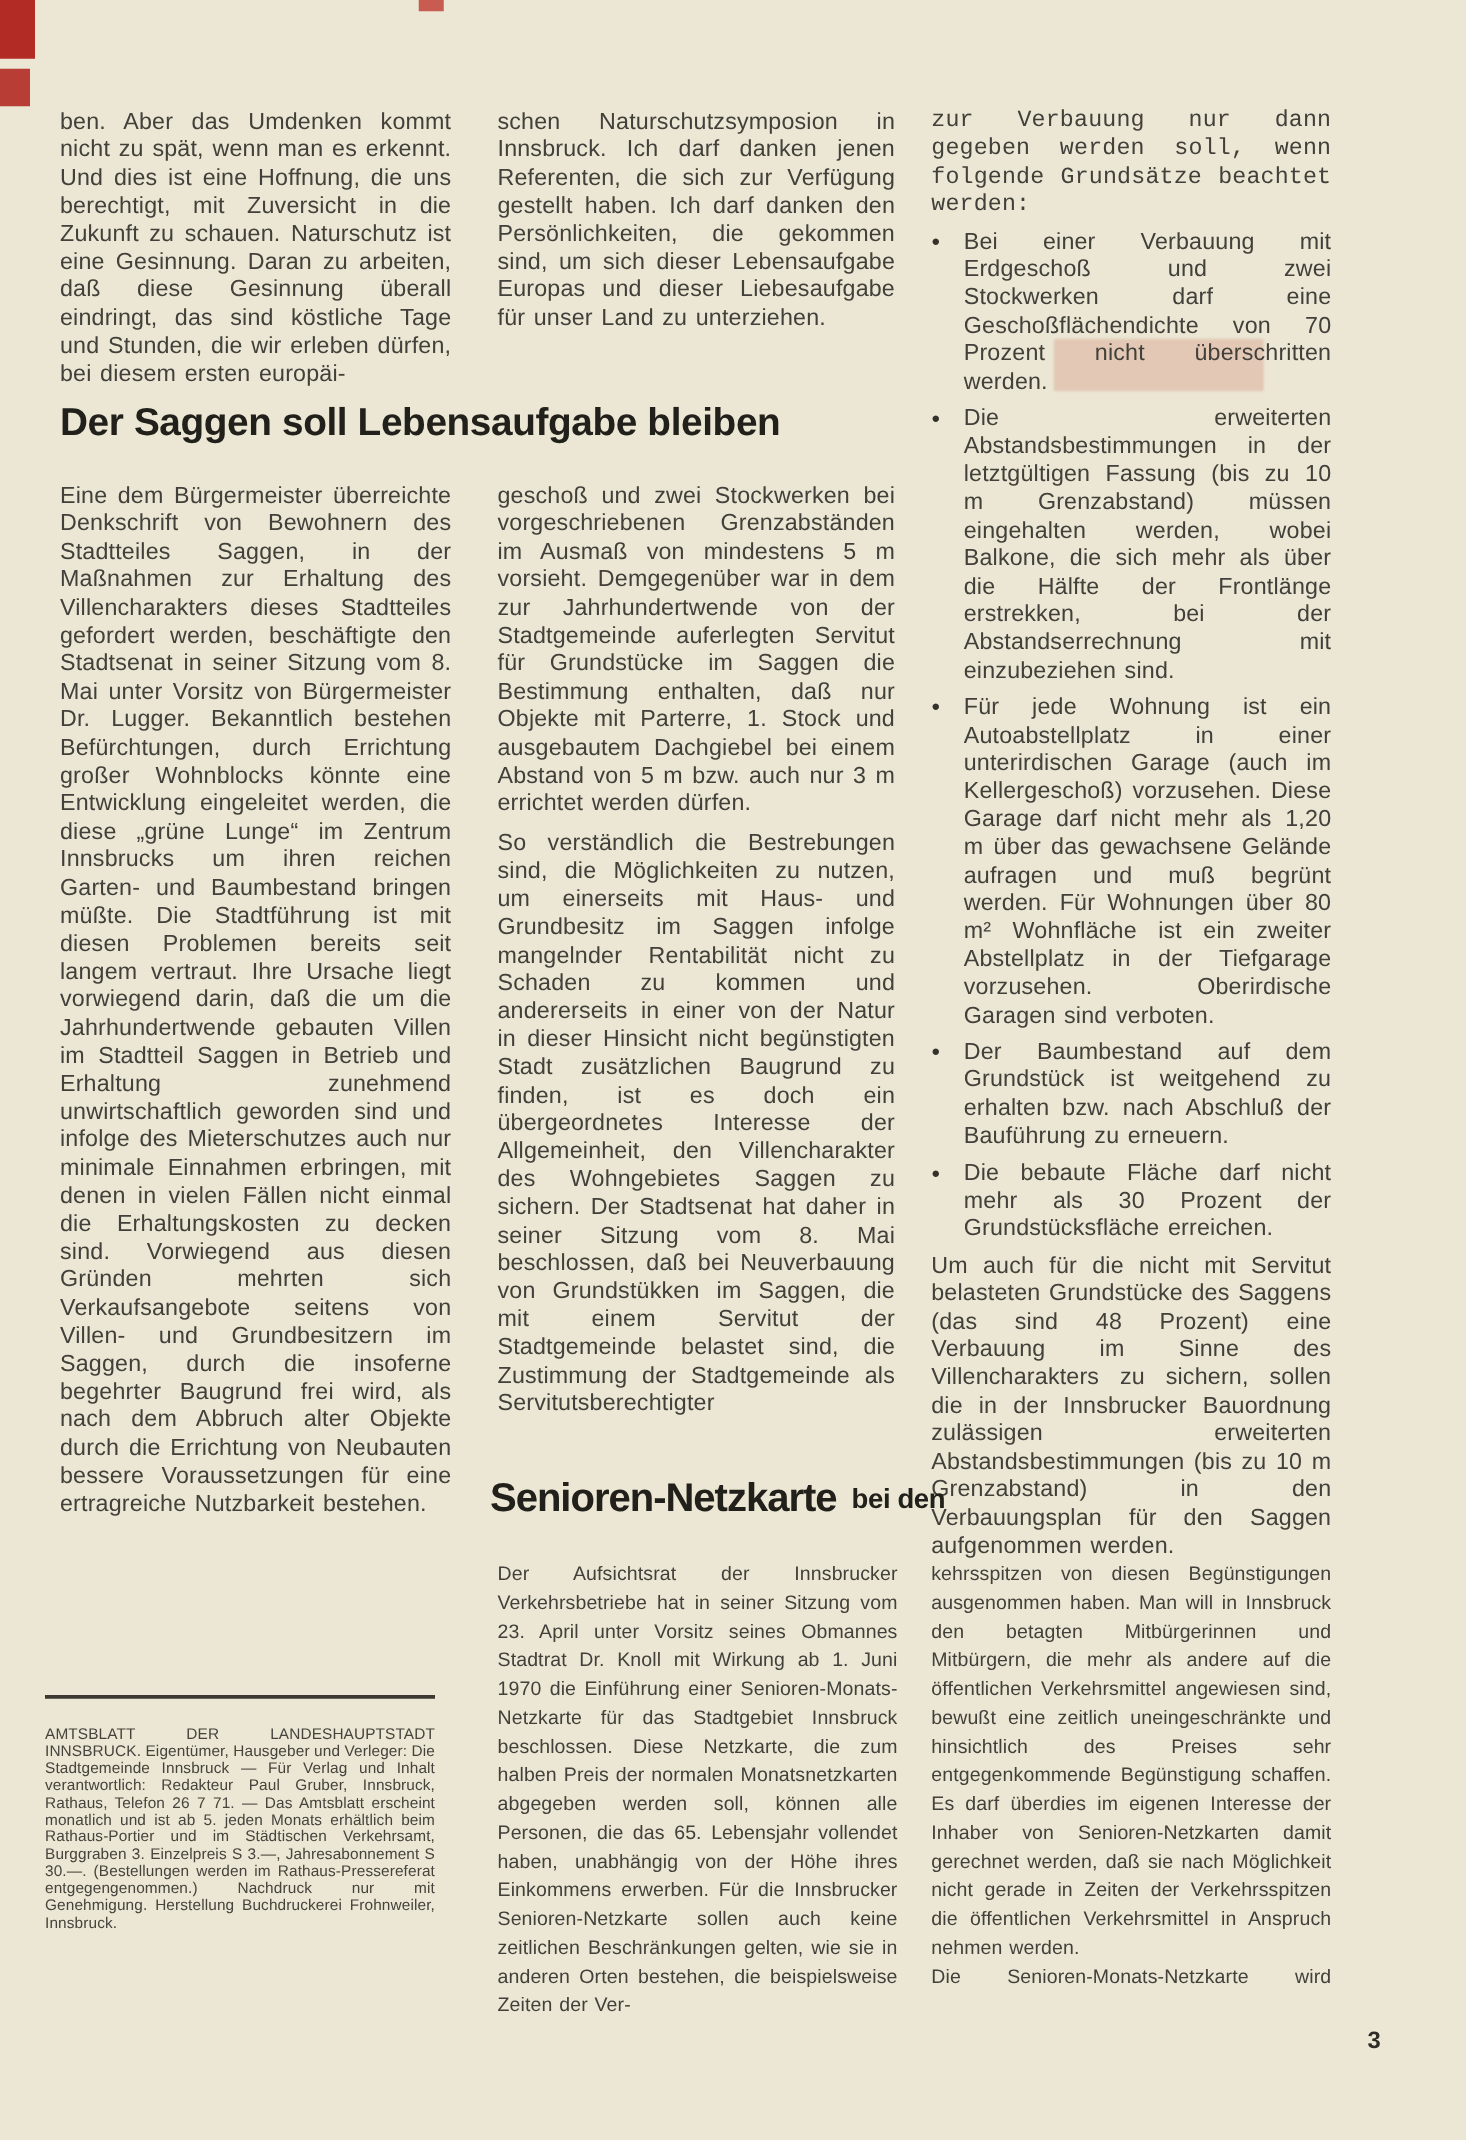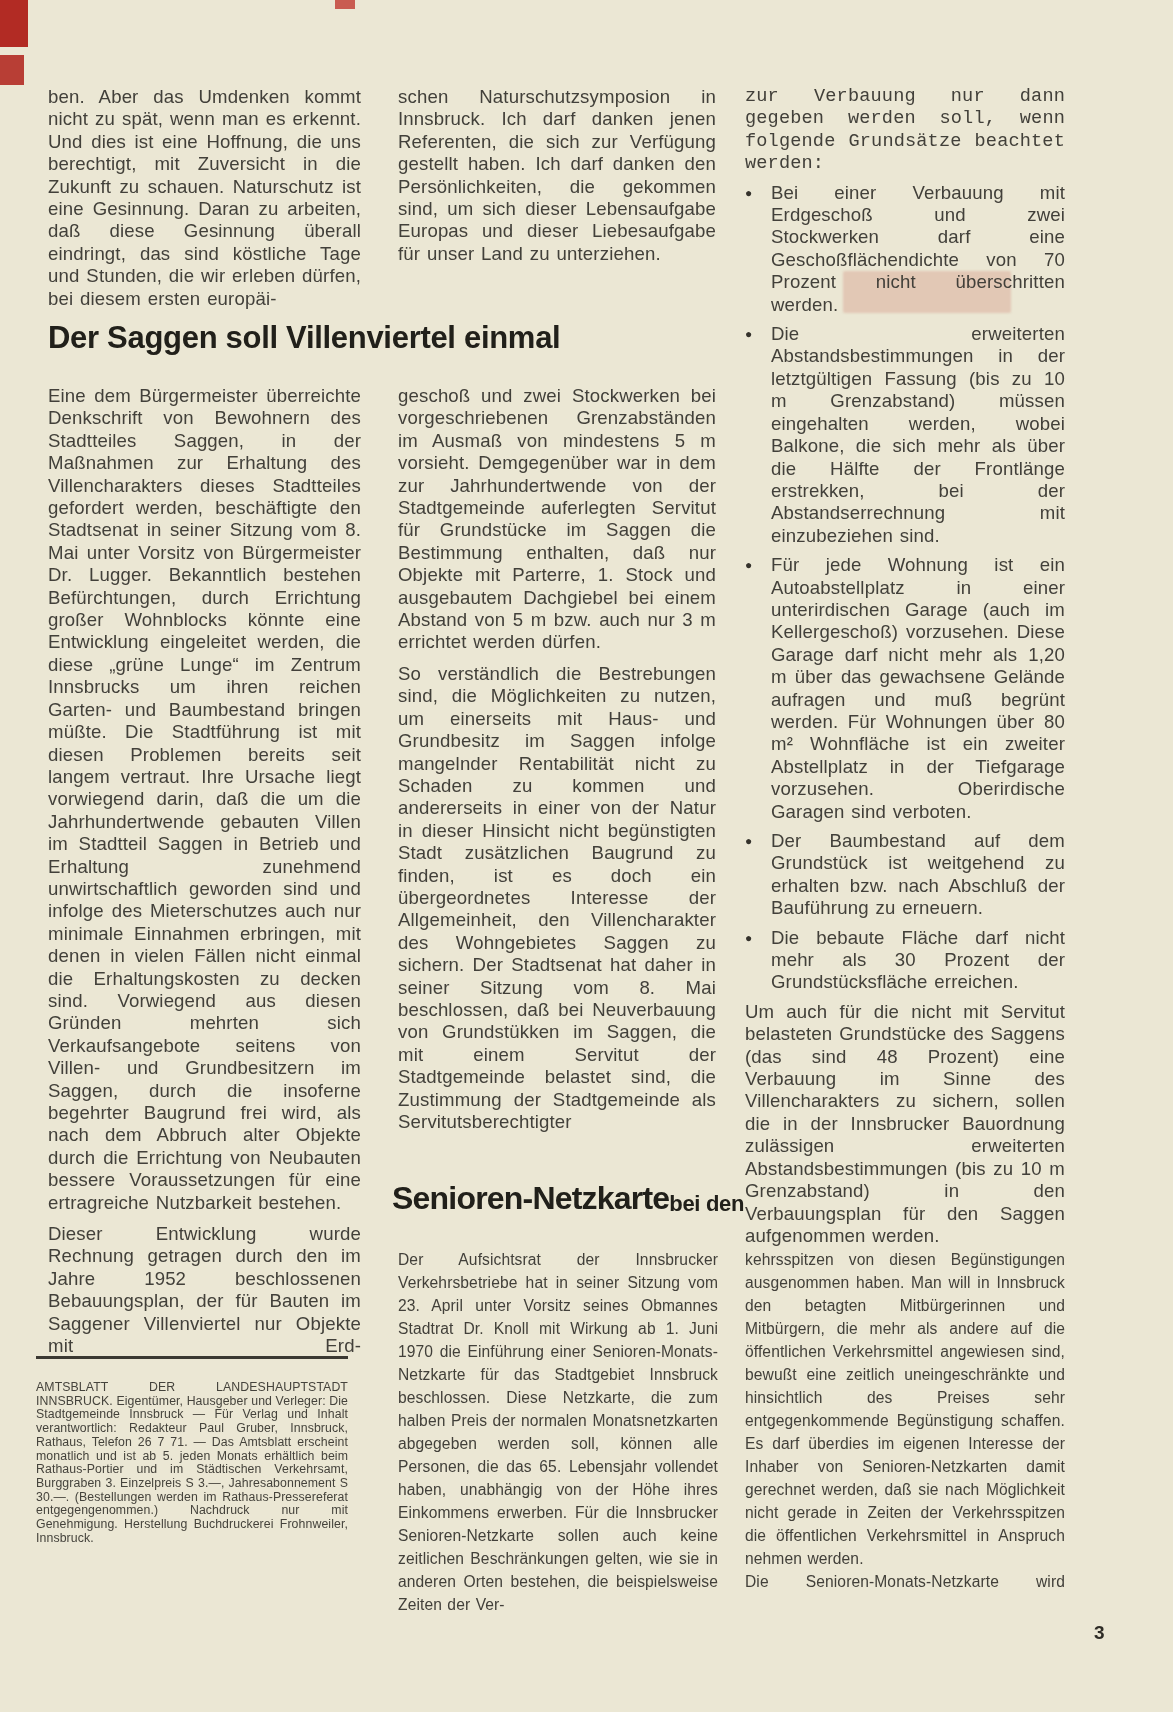--- a/index.html
+++ b/index.html
@@ -19,21 +19,21 @@
   .col p{margin:0 0 9px 0;}
   .col p:last-child{margin-bottom:0;}
   .col1-top{left:48px;top:86px;width:313px;}
   .col2-top{left:398px;top:86px;width:318px;}
   .col3{left:745px;top:86px;width:320px;}
   .saggen-col1{left:48px;top:385px;width:313px;}
   .saggen-col2{left:398px;top:385px;width:318px;}
   .headline1{position:absolute;left:48px;top:320px;width:660px;margin:0;
              font-size:31px;font-weight:700;letter-spacing:-0.3px;color:#21201a;}
   .headline2{position:absolute;left:392px;top:1180px;width:660px;margin:0;
-             display:flex;align-items:flex-end;color:#21201a;white-space:nowrap;}
+             display:flex;align-items:center;gap:12px;color:#21201a;white-space:nowrap;}
   .headline2 .big{font-size:32px;font-weight:700;letter-spacing:-0.8px;}
   .headline2 .small{font-size:22px;font-weight:700;letter-spacing:-0.3px;}
   .bullet-item{display:flex;gap:10px;margin:0 0 7px 0;}
   .bullet-item .dot{flex:0 0 16px;font-size:12px;line-height:22.4px;color:#34322b;}
   .bullet-item p{flex:1;margin:0;}
   .col3 .intro{margin-bottom:6px;font-family:Liberation Mono, monospace;}
   .col3 .outro{margin-top:0;}
   .senioren-col{position:absolute;text-align:justify;font-size:15.6px;line-height:23px;
                 letter-spacing:0.1px;word-spacing:1px;}
   .senioren-col p{margin:0;}
@@ -56,25 +56,24 @@
   <div class="reg-tick"></div>
   <div class="ghost"></div>
 
   <div class="col col2-top">
     <p>schen Naturschutzsymposion in Innsbruck. Ich darf danken jenen Referenten, die sich zur Verfügung gestellt haben. Ich darf danken den Persönlichkeiten, die gekommen sind, um sich dieser Lebensaufgabe Europas und dieser Liebesaufgabe für unser Land zu unterziehen.</p>
   </div>
   <div class="col col1-top">
     <p>ben. Aber das Umdenken kommt nicht zu spät, wenn man es erkennt. Und dies ist eine Hoffnung, die uns berechtigt, mit Zuversicht in die Zukunft zu schauen. Naturschutz ist eine Gesinnung. Daran zu arbeiten, daß diese Gesinnung überall eindringt, das sind köstliche Tage und Stunden, die wir erleben dürfen, bei diesem ersten europäi-</p>
   </div>
 
-  <h1 class="headline1">Der Saggen soll Villenviertel einmal</h1>
+  <h1 class="headline1">Der Saggen soll Lebensaufgabe bleiben</h1>
 
   <div class="col saggen-col1">
     <p>Eine dem Bürgermeister überreichte Denkschrift von Bewohnern des Stadtteiles Saggen, in der Maßnahmen zur Erhaltung des Villencharakters dieses Stadtteiles gefordert werden, beschäftigte den Stadtsenat in seiner Sitzung vom 8. Mai unter Vorsitz von Bürgermeister Dr. Lugger. Bekanntlich bestehen Befürchtungen, durch Errichtung großer Wohnblocks könnte eine Entwicklung eingeleitet werden, die diese „grüne Lunge“ im Zentrum Innsbrucks um ihren reichen Garten- und Baumbestand bringen müßte. Die Stadtführung ist mit diesen Problemen bereits seit langem vertraut. Ihre Ursache liegt vorwiegend darin, daß die um die Jahrhundertwende gebauten Villen im Stadtteil Saggen in Betrieb und Erhaltung zunehmend unwirtschaftlich geworden sind und infolge des Mieterschutzes auch nur minimale Einnahmen erbringen, mit denen in vielen Fällen nicht einmal die Erhaltungskosten zu decken sind. Vorwiegend aus diesen Gründen mehrten sich Verkaufsangebote seitens von Villen- und Grundbesitzern im Saggen, durch die insoferne begehrter Baugrund frei wird, als nach dem Abbruch alter Objekte durch die Errichtung von Neubauten bessere Voraussetzungen für eine ertragreiche Nutzbarkeit bestehen.</p>
-    <p class="stretch-last">Dieser Entwicklung wurde Rechnung getragen durch den im Jahre 1952 beschlossenen Bebauungsplan, der für Bauten im Saggener Villenviertel nur Objekte mit Erd-</p>
   </div>
 
   <div class="col saggen-col2">
     <p>geschoß und zwei Stockwerken bei vorgeschriebenen Grenzabständen im Ausmaß von mindestens 5 m vorsieht. Demgegenüber war in dem zur Jahrhundertwende von der Stadtgemeinde auferlegten Servitut für Grundstücke im Saggen die Bestimmung enthalten, daß nur Objekte mit Parterre, 1. Stock und ausgebautem Dachgiebel bei einem Abstand von 5 m bzw. auch nur 3 m errichtet werden dürfen.</p>
     <p>So verständlich die Bestrebungen sind, die Möglichkeiten zu nutzen, um einerseits mit Haus- und Grundbesitz im Saggen infolge mangelnder Rentabilität nicht zu Schaden zu kommen und andererseits in einer von der Natur in dieser Hinsicht nicht begünstigten Stadt zusätzlichen Baugrund zu finden, ist es doch ein übergeordnetes Interesse der Allgemeinheit, den Villencharakter des Wohngebietes Saggen zu sichern. Der Stadtsenat hat daher in seiner Sitzung vom 8. Mai beschlossen, daß bei Neuverbauung von Grundstükken im Saggen, die mit einem Servitut der Stadtgemeinde belastet sind, die Zustimmung der Stadtgemeinde als Servitutsberechtigter</p>
   </div>
 
   <div class="col col3">
     <p class="intro">zur Verbauung nur dann gegeben werden soll, wenn folgende Grundsätze beachtet werden:</p>
 

